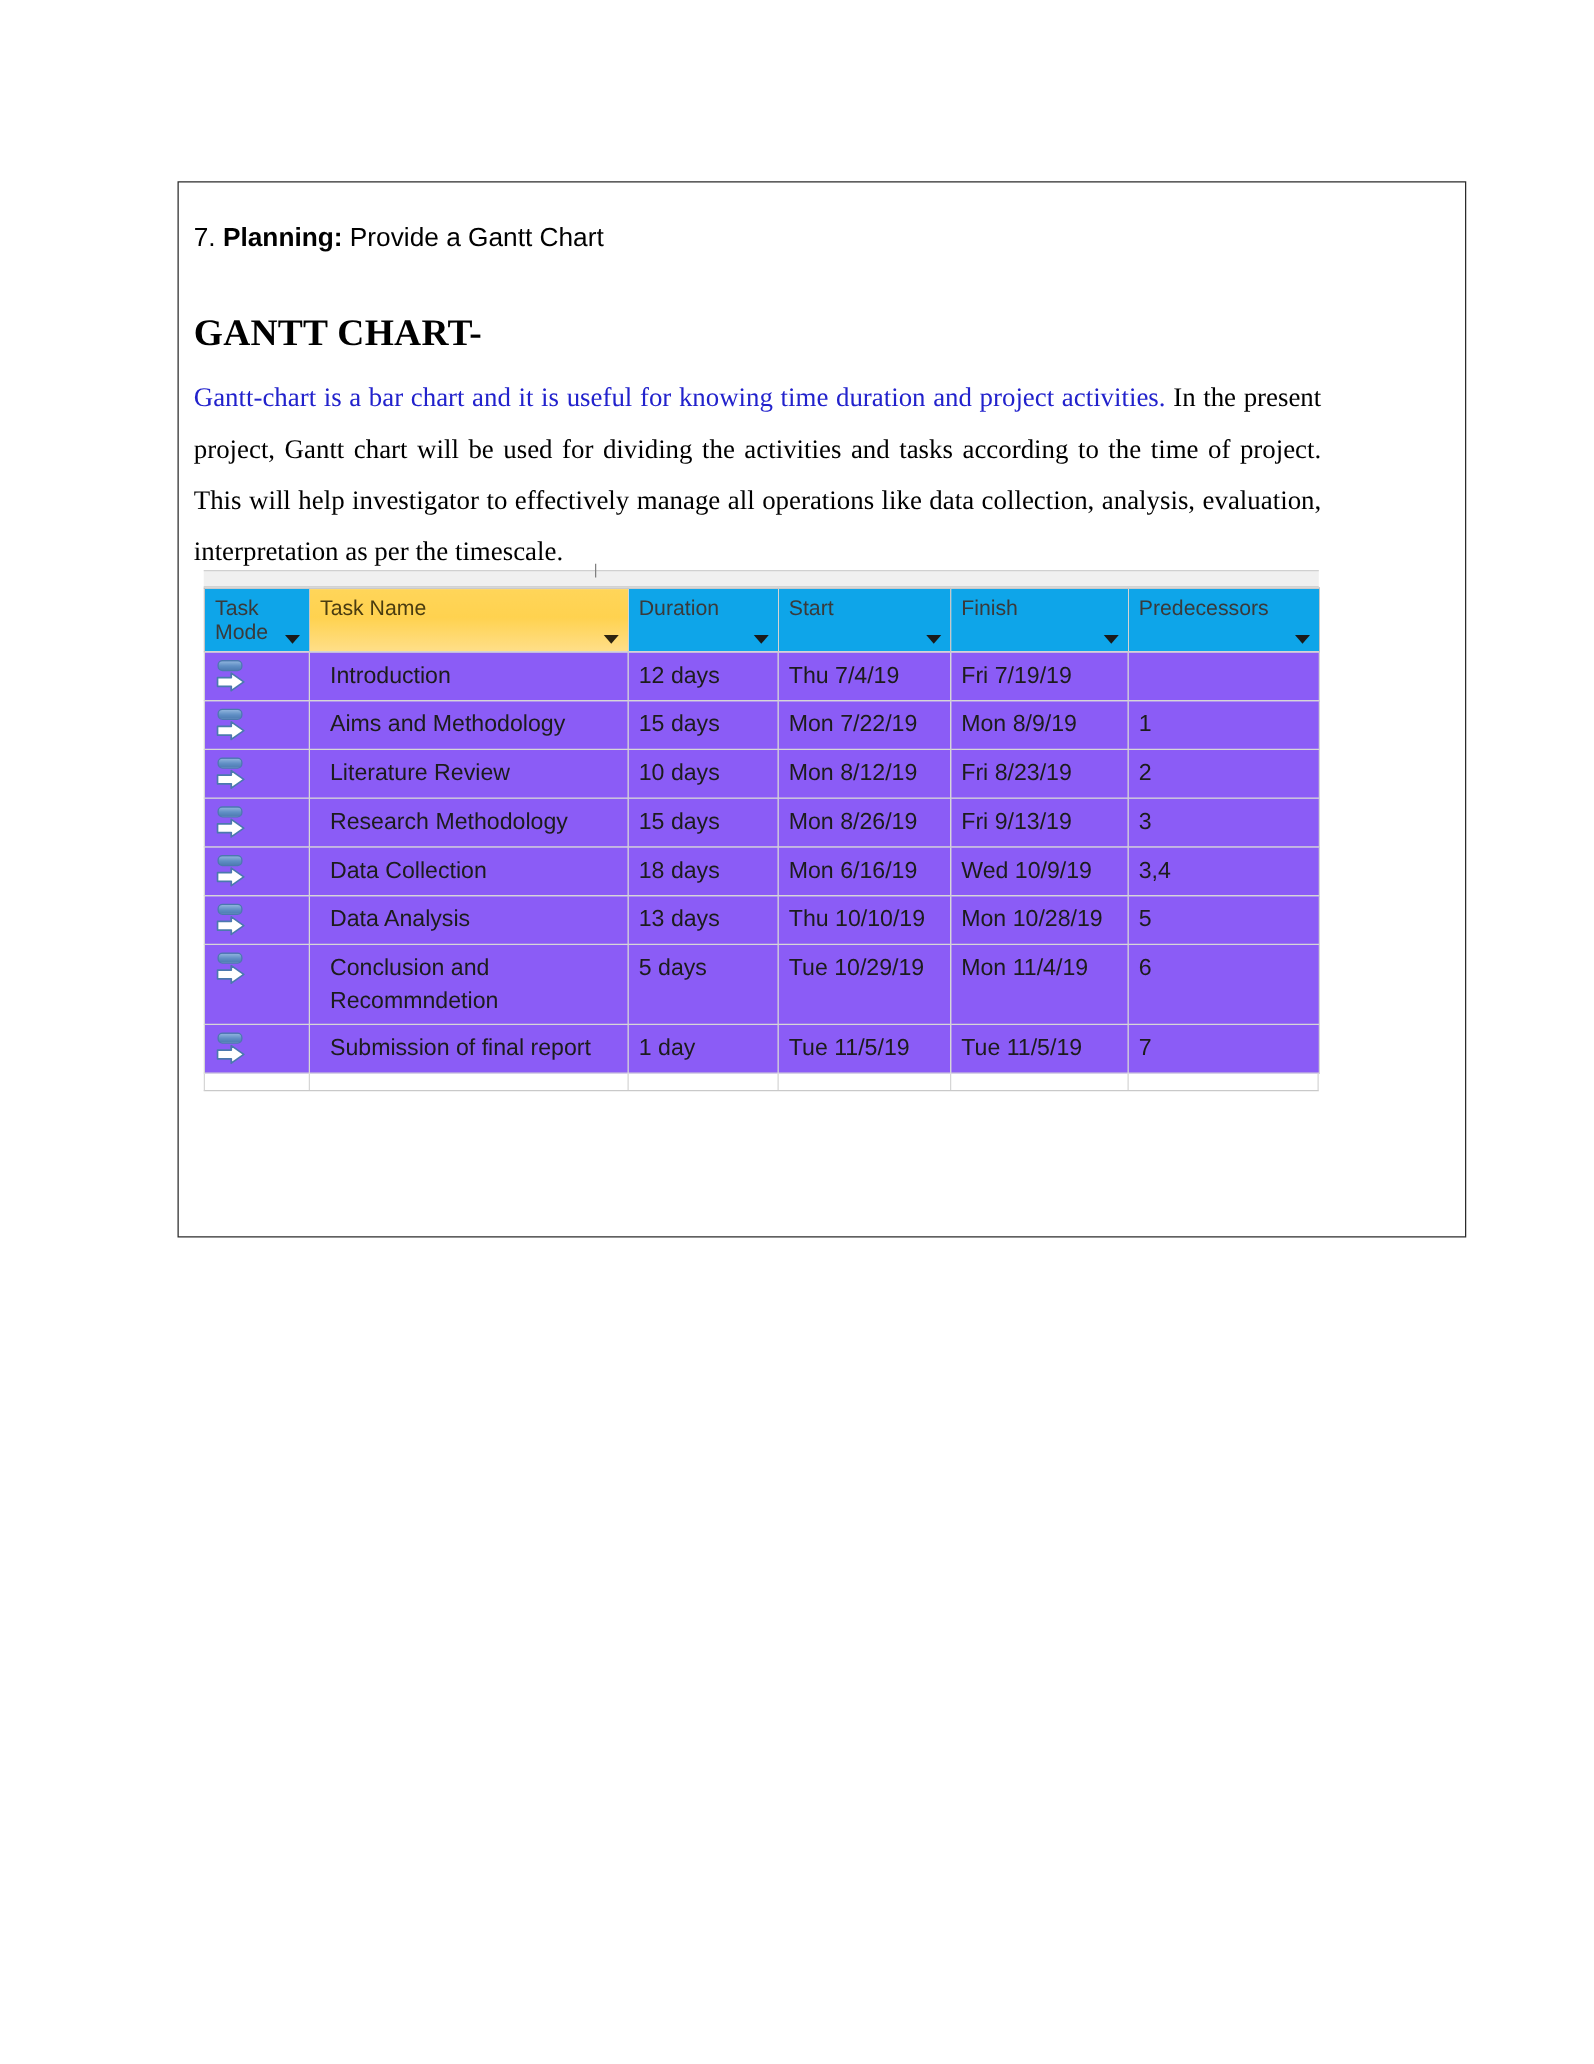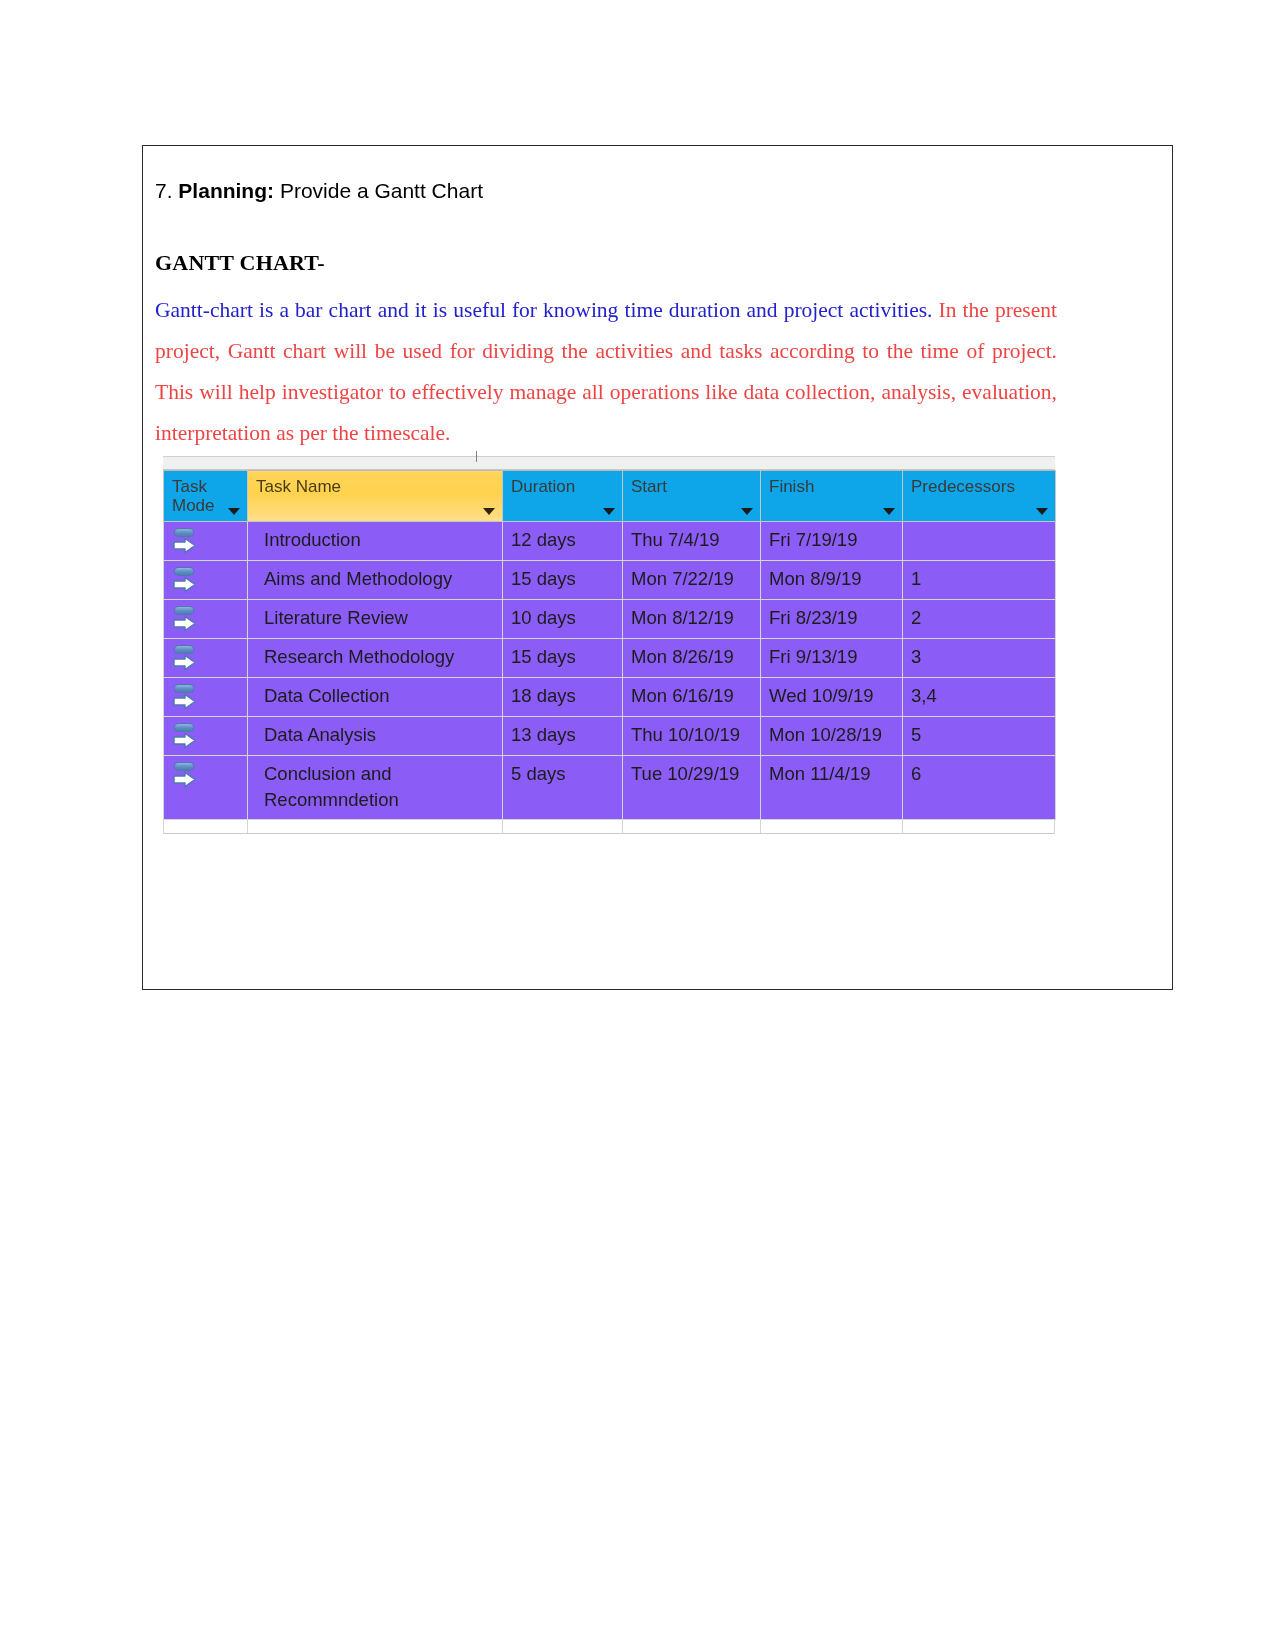--- a/index.html
+++ b/index.html
@@ -39,40 +39,40 @@
     line-height: 1.25;
     margin: 8px 0 0 0;
     white-space: nowrap;
   }
   .heading-line .num { font-weight: 400; }
   .heading-line .bold { font-weight: 700; }
   .heading-line .rest { font-weight: 400; }
 
   .gantt-title {
     font-family: "Liberation Serif", serif;
-    font-size: 22px;
+    font-size: 30px;
     font-weight: 700;
     color: #000000;
     margin: 46px 0 0 0;
     letter-spacing: 0.2px;
   }
 
   
   .body-para {
     font-family: "Liberation Serif", serif;
     font-size: 21.5px;
     line-height: 41px;
     text-align: justify;
     text-justify: inter-word;
     margin: 14px 0 0 0;
     width: 902px;
     color: #cc00a0;
   }
   .seg-blue  { color: #2222cc; }
-  .seg-pink  { color: #ef4444; }
+  .seg-pink  { color: #000000; }
 
   
   .proj-table-wrap {
     position: absolute;
     left: 20px;
     top: 310px;
     width: 892px;
   }
 
   
@@ -354,20 +354,35 @@
                     <path d="M1 5 H12 V1.5 L22 8.5 L12 15.5 V12 H1 Z" fill="#ffffff" stroke="#4b79ae" stroke-width="1.4" stroke-linejoin="round"></path>
                   </svg>
                 </span>
               </td>
               <td class="name-cell">Conclusion and Recommndetion</td>
               <td>5 days</td>
               <td>Tue 10/29/19</td>
               <td>Mon 11/4/19</td>
               <td>6</td>
             </tr>
+            <tr>
+              <td class="mode-cell">
+                <span class="mode-icon">
+                  <span class="bar"></span>
+                  <svg class="arrow-svg" width="24" height="17" viewBox="0 0 24 17" xmlns="http://www.w3.org/2000/svg">
+                    <path d="M1 5 H12 V1.5 L22 8.5 L12 15.5 V12 H1 Z" fill="#ffffff" stroke="#4b79ae" stroke-width="1.4" stroke-linejoin="round"></path>
+                  </svg>
+                </span>
+              </td>
+              <td class="name-cell">Submission of final report</td>
+              <td>1 day</td>
+              <td>Tue 11/5/19</td>
+              <td>Tue 11/5/19</td>
+              <td>7</td>
+            </tr>
           </tbody>
       </table>
 
       <div class="table-foot">
         <div class="vsep" style="left:83px"></div>
         <div class="vsep" style="left:338px"></div>
         <div class="vsep" style="left:458px"></div>
         <div class="vsep" style="left:596px"></div>
         <div class="vsep" style="left:738px"></div>
       </div>

